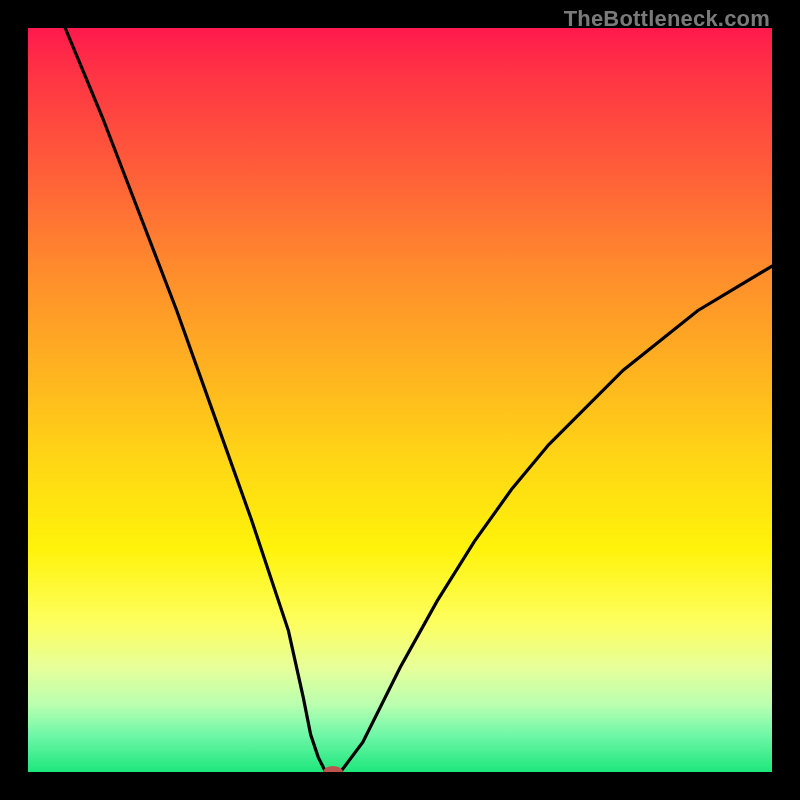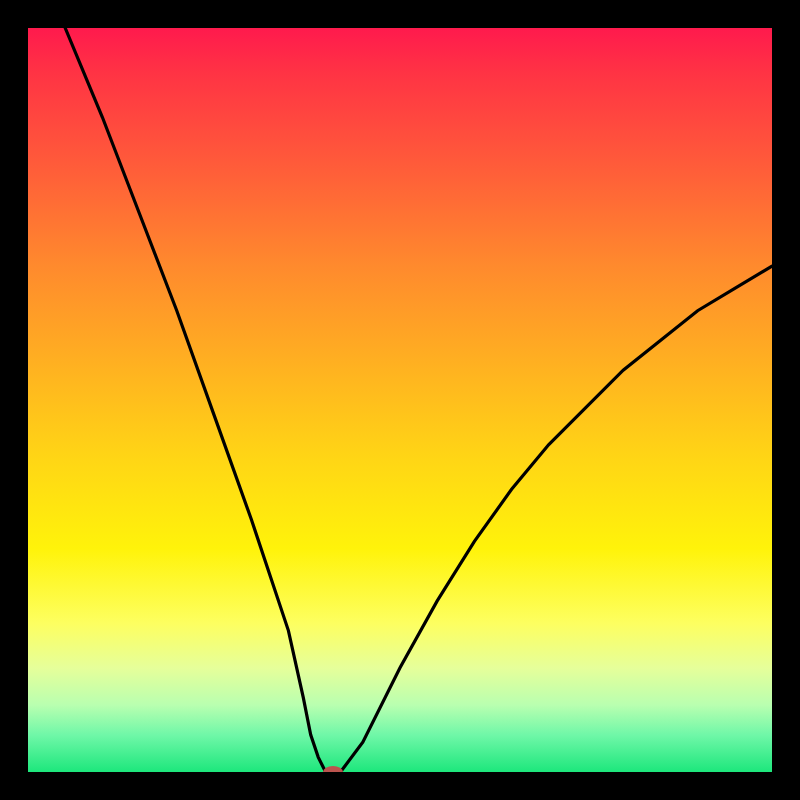--- a/index.html
+++ b/index.html
@@ -63,20 +63,21 @@
     font-weight: 600;
     color: #7a7a7a;
     letter-spacing: 0.2px;
     user-select: none;
   }
 </style>
 </head>
 <body>
 
 <div class="frame">
+  <div class="watermark">TheBottleneck.com</div>
 
   <div class="plot-area">
     <svg class="curve-svg" viewBox="0 0 744 744" preserveAspectRatio="none">
       <path id="curve-path" class="curve-path" d="M37.2 0.0 L74.4 89.3 L111.6 186.0 L148.8 282.7 L186.0 386.9 L223.2 491.0 L260.4 602.6 L275.3 669.6 L282.7 706.8 L290.2 729.1 L297.6 744.0 L312.5 744.0 L334.8 714.2 L372.0 639.8 L409.2 572.9 L446.4 513.4 L483.6 461.3 L520.8 416.6 L558.0 379.4 L595.2 342.2 L632.4 312.5 L669.6 282.7 L706.8 260.4 L744.0 238.1"></path>
       <ellipse id="marker-ellipse" class="marker" cx="305.0" cy="744.0" rx="10" ry="6"></ellipse>
     </svg>
   </div>
 </div>
 
 </body></html>

